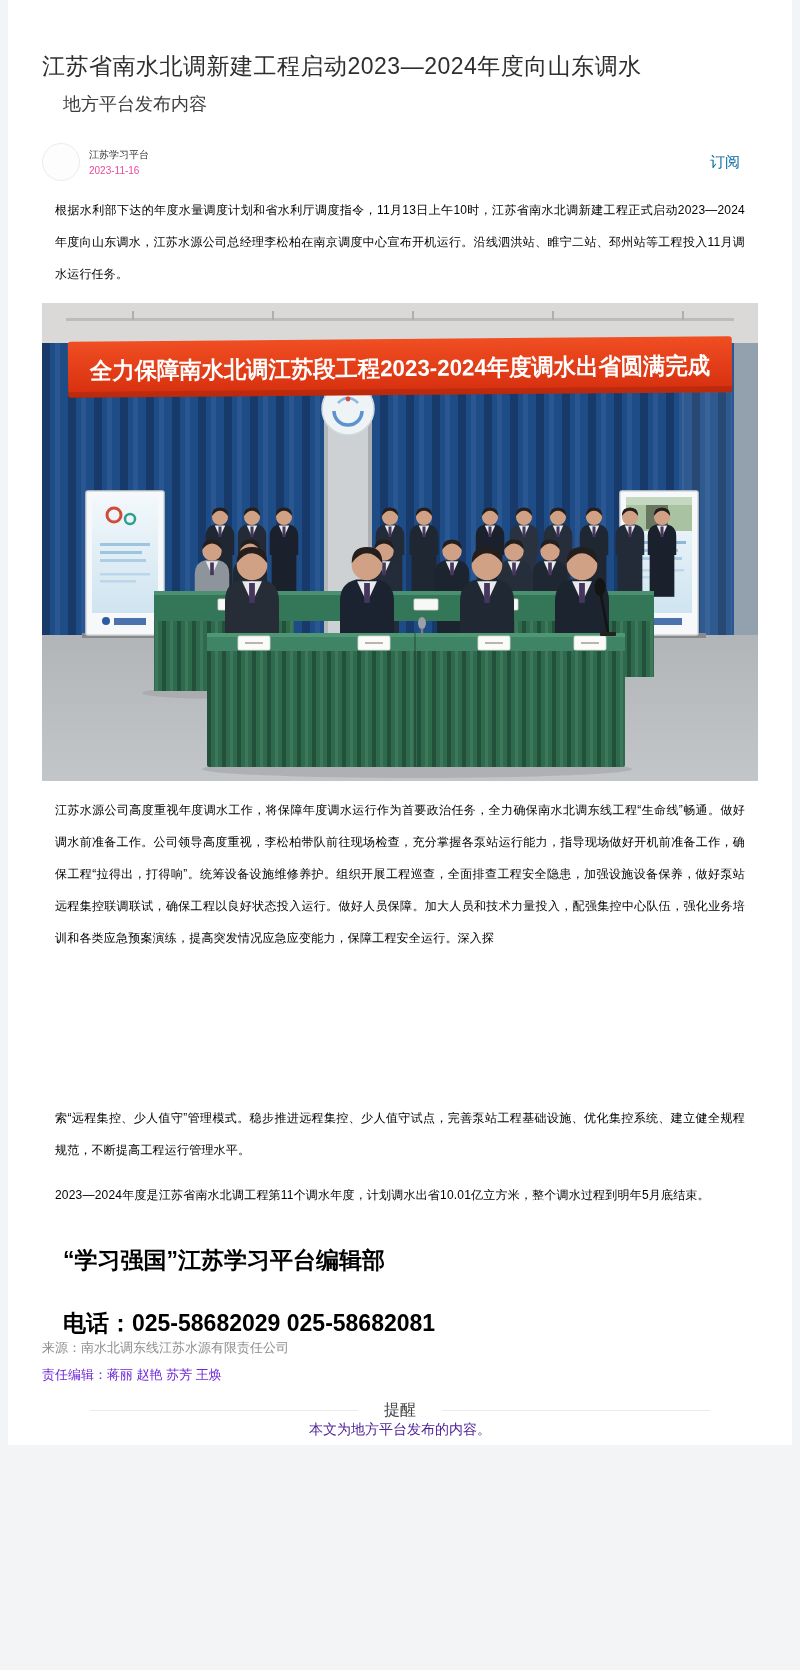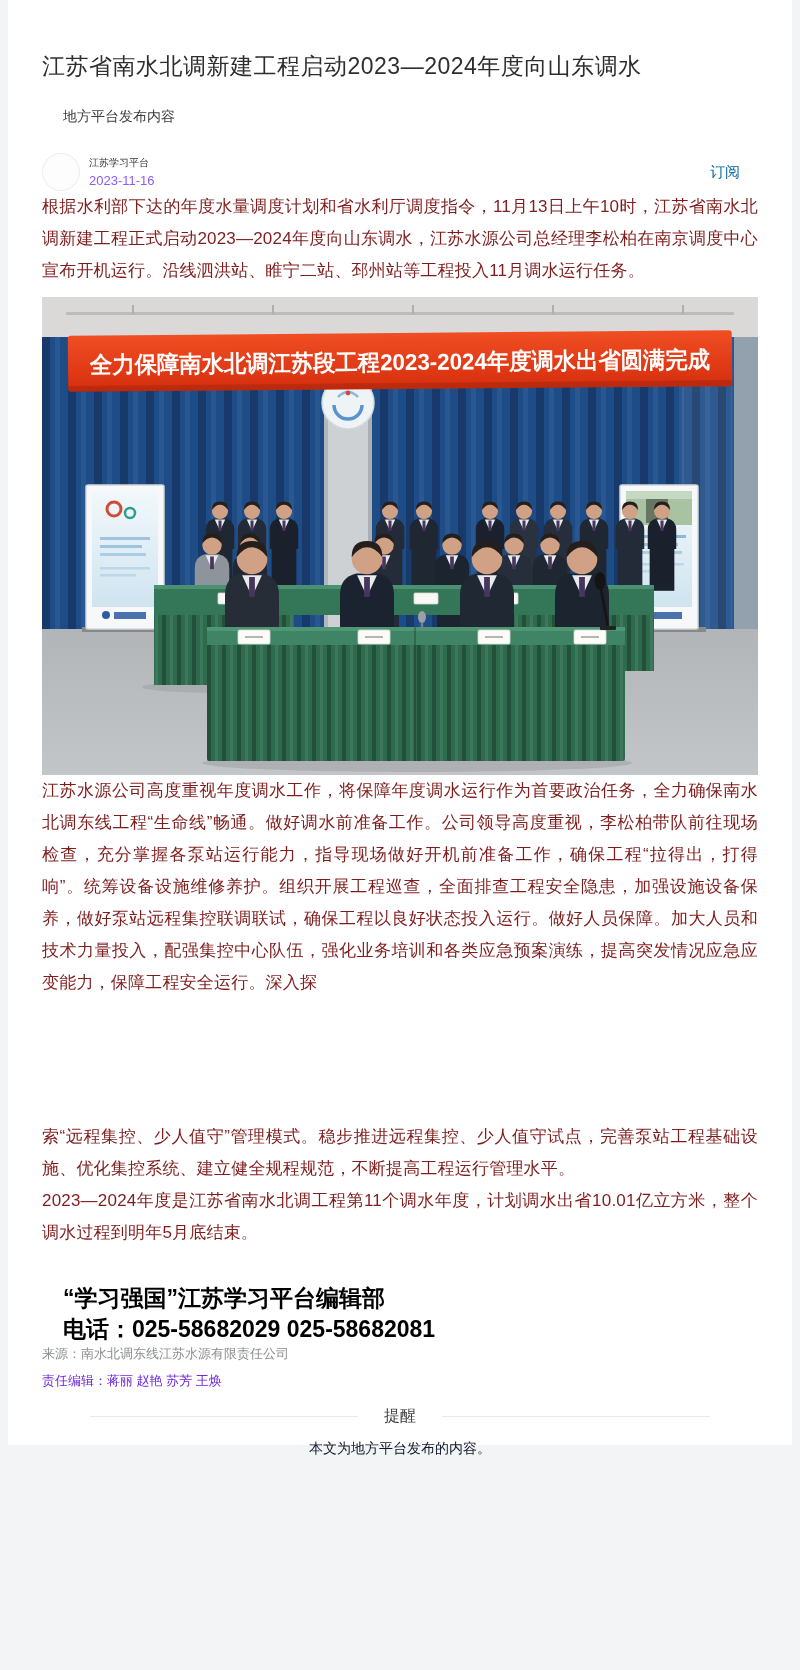--- a/index.html
+++ b/index.html
@@ -13,61 +13,61 @@
   .card {
     position: relative; margin: 0 8px; height: 1445px;
     background: #fff;
   }
   .content { padding: 50px 34px 0 34px; }
 
   .title {
     margin: 0; font-size: 23px; font-weight: 400; color: #2e2e2e;
     line-height: 32px; letter-spacing: 0.5px;
   }
-  .category { margin: 26px 0 0 21px; font-size: 14px; color: #3d3d3d; }
+  .category { margin: 10px 0 0 21px; font-size: 18px; color: #3d3d3d; }
 
   .author-row { margin-top: 27px; display: flex; align-items: center; }
   .avatar {
     width: 38px; height: 38px; border-radius: 50%;
     background: #fdfdfd; border: 1px solid #ececec; flex: 0 0 auto;
   }
   .author-meta { margin-left: 9px; }
   .author-name { font-size: 10px; color: #333; }
-  .author-date { font-size: 13px; color: #8b5cf6; margin-top: 3px; }
+  .author-date { font-size: 10px; color: #ec4899; margin-top: 3px; }
   .subscribe {
     margin-left: auto; margin-right: 12px;
     font-size: 15px; color: #0369a1; cursor: pointer; background: none; border: none;
     font-family: inherit;
   }
 
   p.body {
-    margin: 0; font-size: 17px; line-height: 32px; color: #7f1d1d;
+    margin: 13px; font-size: 12px; line-height: 32px; color: #000000;
     text-align: justify; letter-spacing: 0.2px;
   }
   .p1 { margin-top: 36px; }
   .photo-wrap { margin-top: 10px; width: 716px; height: 478px; overflow: hidden; }
   .photo-wrap svg { display: block; }
   .p2 { margin-top: 28px; }
   .spacer { height: 122px; }
   .p4 { margin-top: 16px; }
 
   .bold-line {
     margin: 0 0 0 21px; font-size: 23px; font-weight: bold; color: #000000;
   }
   .b1 { margin-top: 34px; }
-  .b2 { }
+  .b2 { margin-top: 32px; }
 
   .source-line { font-size: 13px; color: #8b8d8f; }
   .editors-line { margin-top: 9px; font-size: 13px; color: #6d28d9; }
 
   .divider { margin: 16px 48px 0 48px; display: flex; align-items: center; }
   .divider .rule { flex: 1; height: 1px; background: #e9eaeb; }
   .divider .label { padding: 0 26px; font-size: 16px; color: #444; }
 
-  .notice { margin-top: 13px; text-align: center; font-size: 14px; color: #0f172a; }
+  .notice { text-align: center; font-size: 14px; color: #4c1d95; }
 </style>
 </head>
 <body>
 
 <div class="card">
   <div class="content">
 
     <h1 class="title">江苏省南水北调新建工程启动2023—2024年度向山东调水</h1>
 
     <div class="category">地方平台发布内容</div>

